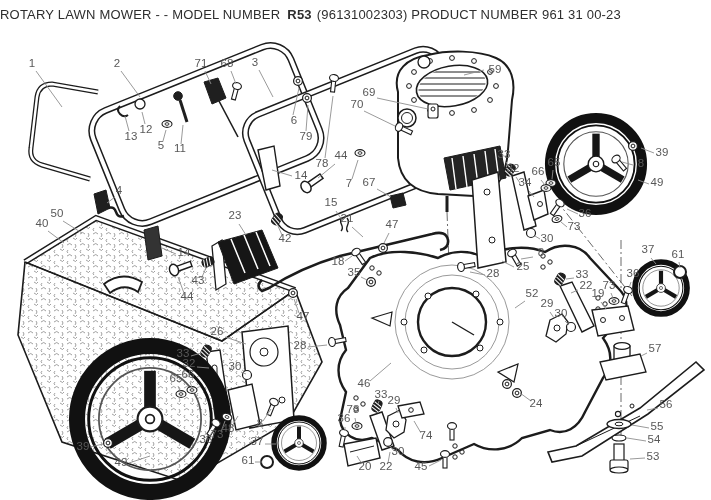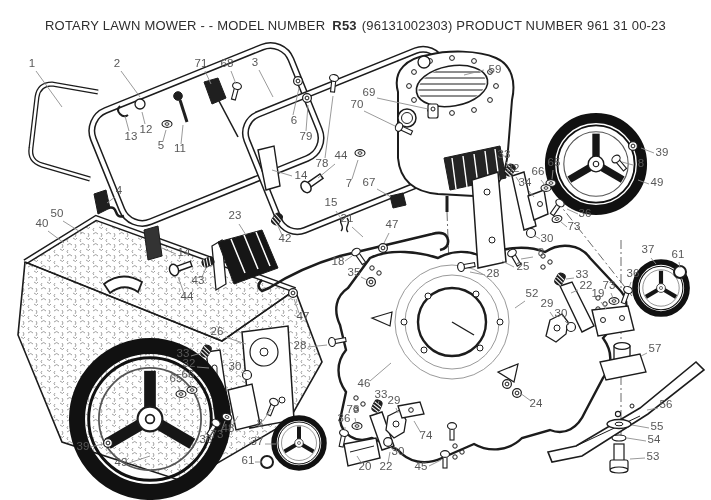--- a/index.html
+++ b/index.html
@@ -1,18 +1,18 @@
 <!DOCTYPE html>
 <html><head>
 <meta charset="utf-8">
 <style>
   html,body{margin:0;padding:0;background:#fff;}
   .stage{position:relative;width:711px;height:500px;background:#ffffff;overflow:hidden;
          font-family:"Liberation Sans", sans-serif;}
-  .title{position:absolute;top:18px;left:0;width:711px;text-align:center;
+  .title{position:absolute;top:7px;left:0;width:711px;
          font-size:13px;color:#2e2e2e;letter-spacing:.2px;white-space:nowrap;}
   .title .model{font-weight:bold;margin:0 5px;}
   .title .prefix{margin-right:2px;}
   svg{position:absolute;top:0;left:0;}
   .plabel{font-family:"Liberation Sans", sans-serif;font-size:11.5px;fill:#585858;text-anchor:middle;}
   .leader{stroke:#8f8f8f;stroke-width:.9;fill:none;}
   .ln{stroke:#1c1c1c;fill:none;}
   .fw{fill:#ffffff;stroke:#1c1c1c;}
   .dk{fill:#1f1f1f;stroke:#1c1c1c;}
   .dashdot{stroke:#6a6a6a;stroke-width:1;fill:none;stroke-dasharray:9 3 2 3;}

